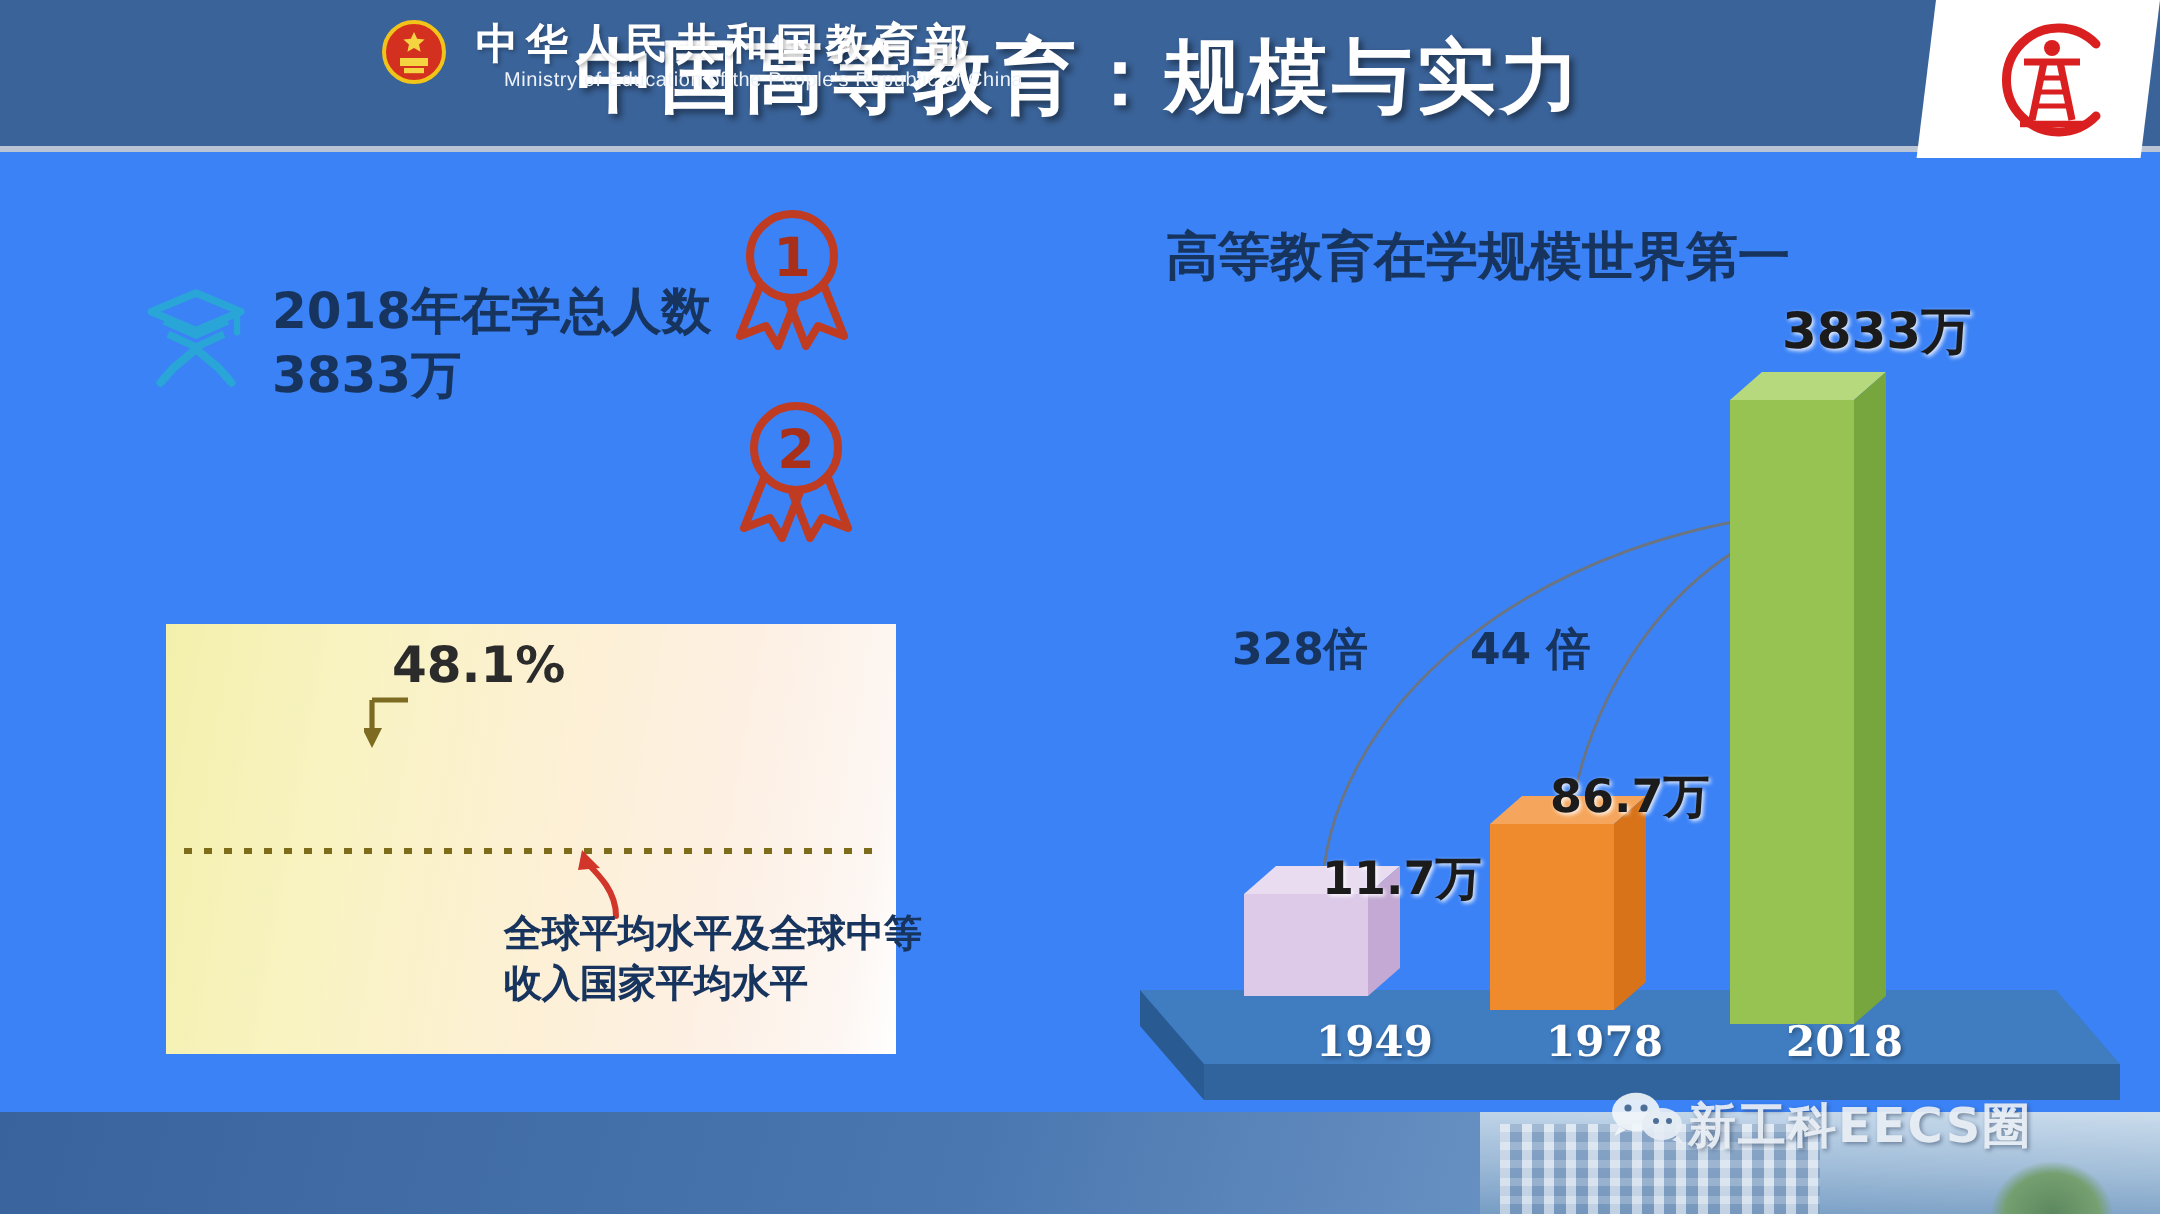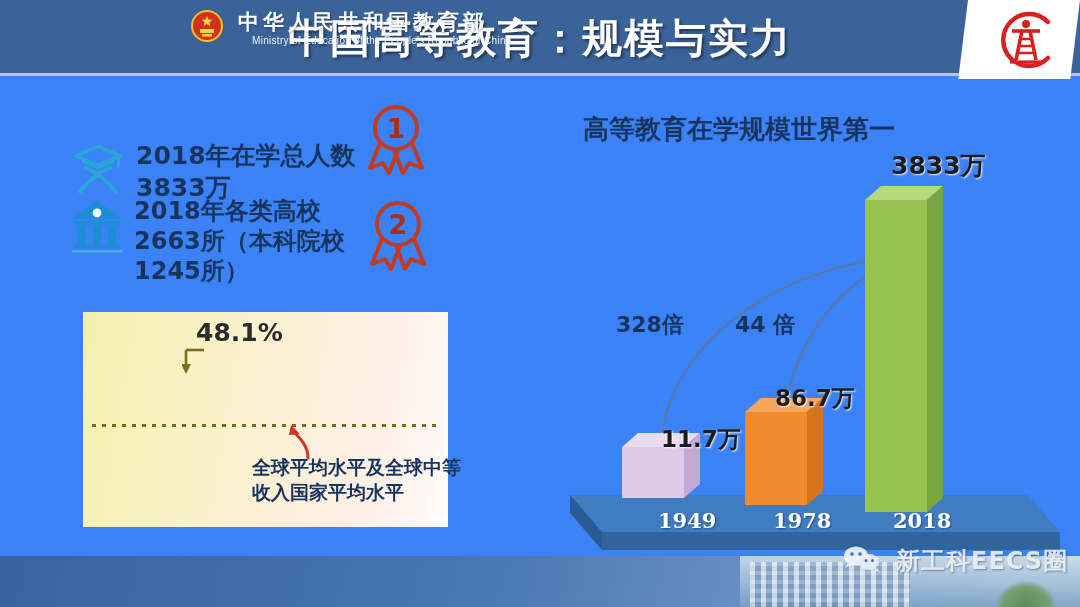--- a/index.html
+++ b/index.html
@@ -86,21 +86,21 @@
      background:repeating-linear-gradient(to right,rgba(255,255,255,.65) 0 5px,rgba(120,150,185,.5) 5px 11px),
                 repeating-linear-gradient(to bottom,rgba(255,255,255,.45) 0 4px,rgba(110,140,180,.4) 4px 9px);}
   .footer-bldg:after{content:"";position:absolute;right:24px;bottom:0;width:60px;height:26px;
      background:radial-gradient(ellipse at 50% 100%,#4f7e4a 0%,#6c9a5e 55%,rgba(160,190,150,0) 72%);}
   .emblem{position:absolute;left:190px;top:9px;width:34px;height:34px;}
   .moe-cn{position:absolute;left:238px;top:8px;color:#ffffff;font-size:21px;font-weight:bold;
           letter-spacing:4px;font-family:"DejaVu Serif","Liberation Serif",serif;
           text-shadow:1px 1px 2px rgba(0,0,0,.3);}
   .moe-en{position:absolute;left:252px;top:35px;color:#eef3f9;font-size:10px;
           letter-spacing:.3px;font-family:"Liberation Sans",sans-serif;}
-  .wechat{position:absolute;left:842px;top:544px;display:flex;align-items:center;gap:14px;}
+  .wechat{position:absolute;left:804px;top:544px;display:flex;align-items:flex-end;gap:0;}
   .wechat-text{color:#e9eef4;font-size:24px;font-weight:bold;letter-spacing:1px;
                font-family:"DejaVu Sans","Liberation Sans",sans-serif;
                text-shadow:1px 1px 2px rgba(40,60,90,.55);opacity:.92;}
 </style>
 </head>
 <body>
 
 <div id="slide">
 
   <div class="header-band"></div>
@@ -132,35 +132,20 @@
 
   <div class="badge badge1">
     <svg viewBox="0 0 72 76" width="72" height="76">
       <circle cx="36" cy="28" r="21" fill="none" stroke="#bf3c22" stroke-width="4"></circle>
       <path d="M20 43 L10 68 L23 63 L29 73 L38 50" fill="none" stroke="#bf3c22" stroke-width="4" stroke-linejoin="round"></path>
       <path d="M52 43 L62 68 L49 63 L43 73 L34 50" fill="none" stroke="#bf3c22" stroke-width="4" stroke-linejoin="round"></path>
       <text x="36" y="38" text-anchor="middle" font-size="27" font-weight="bold" fill="#a8301a" font-family="DejaVu Sans, sans-serif">1</text>
     </svg>
   </div>
 
-  <div class="fact fact2">
-    <div class="fact-icon">
-      <svg viewBox="0 0 62 60" width="58" height="58">
-        <path d="M31 4 L58 23 L4 23 Z" fill="#1a8fd4"></path>
-        <circle cx="31" cy="17" r="4.6" fill="#ffffff"></circle>
-        <rect x="7" y="26" width="48" height="4" fill="#1a8fd4"></rect>
-        <rect x="11" y="31" width="8" height="19" fill="#1a8fd4"></rect>
-        <rect x="27" y="31" width="8" height="19" fill="#1a8fd4"></rect>
-        <rect x="43" y="31" width="8" height="19" fill="#1a8fd4"></rect>
-        <rect x="6" y="51" width="50" height="4" fill="#1a8fd4"></rect>
-        <rect x="4" y="57" width="54" height="2.4" fill="#4cb3e0"></rect>
-      </svg>
-    </div>
-    <div class="fact-text">2018年各类高校2663所（本科院校1245所）</div>
-  </div>
 
   <div class="badge badge2">
     <svg viewBox="0 0 72 76" width="72" height="76">
       <circle cx="36" cy="28" r="21" fill="none" stroke="#bf3c22" stroke-width="4"></circle>
       <path d="M20 43 L10 68 L23 63 L29 73 L38 50" fill="none" stroke="#bf3c22" stroke-width="4" stroke-linejoin="round"></path>
       <path d="M52 43 L62 68 L49 63 L43 73 L34 50" fill="none" stroke="#bf3c22" stroke-width="4" stroke-linejoin="round"></path>
       <text x="36" y="38" text-anchor="middle" font-size="27" font-weight="bold" fill="#a8301a" font-family="DejaVu Sans, sans-serif">2</text>
     </svg>
   </div>
 

